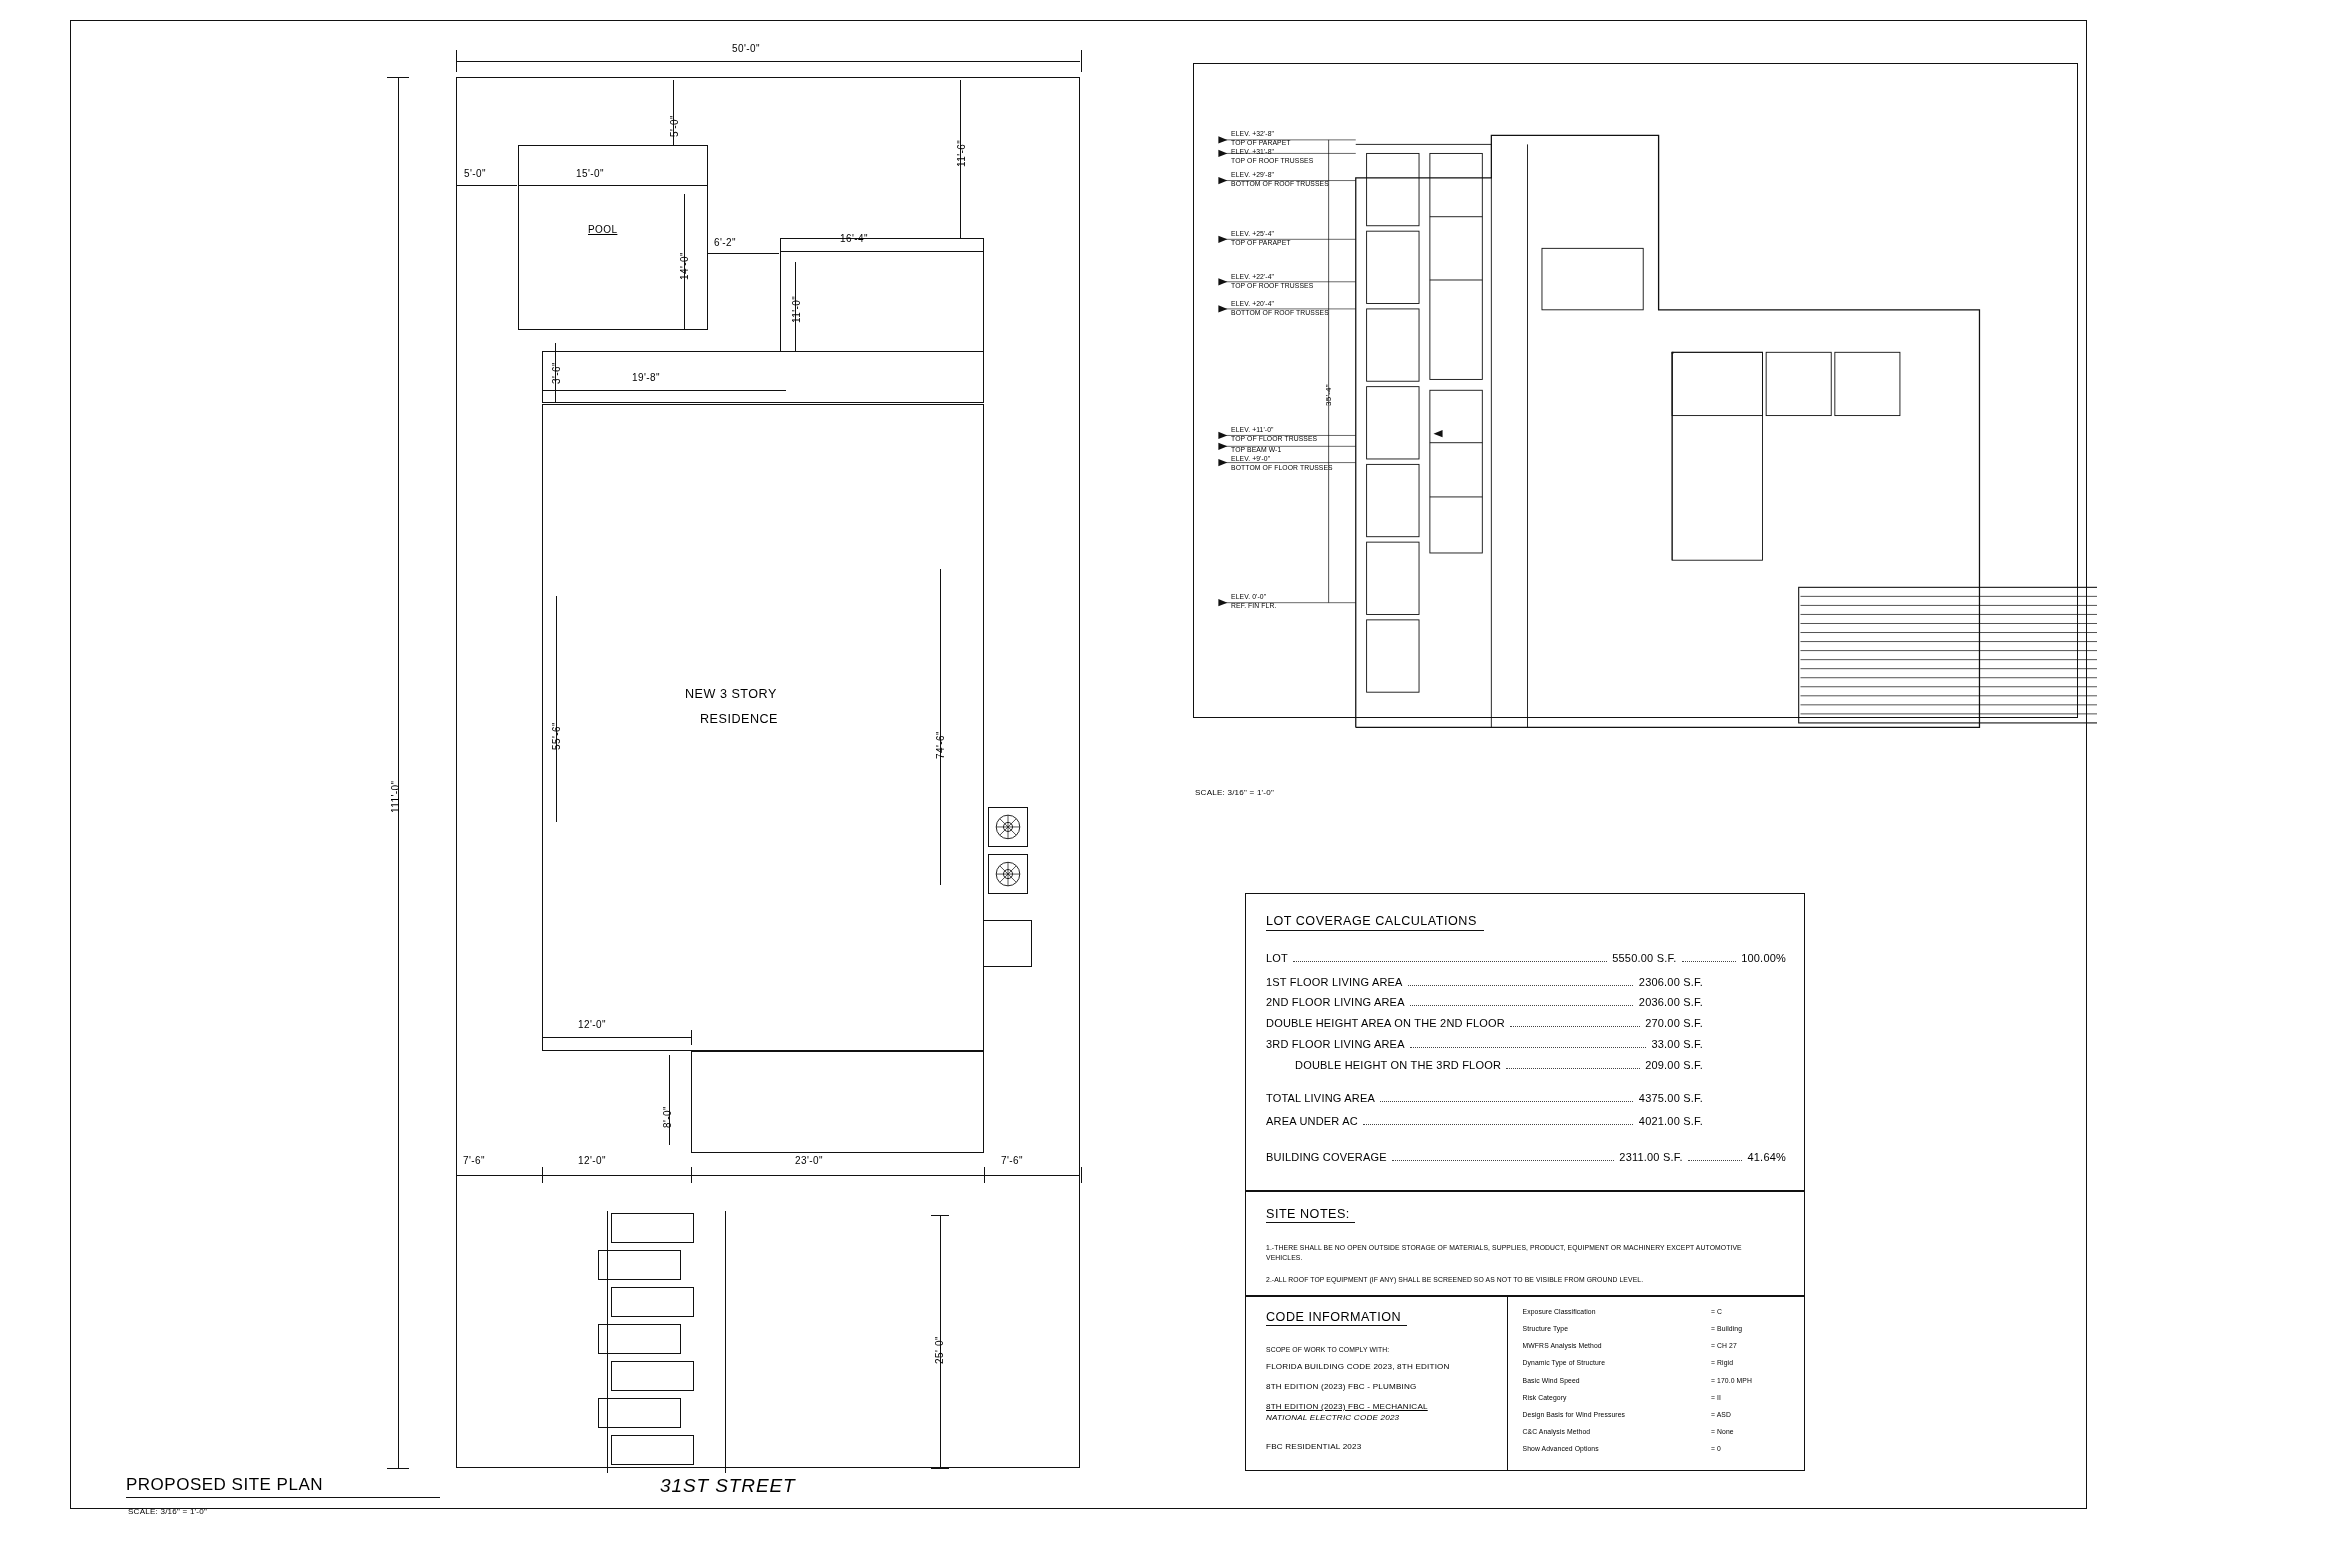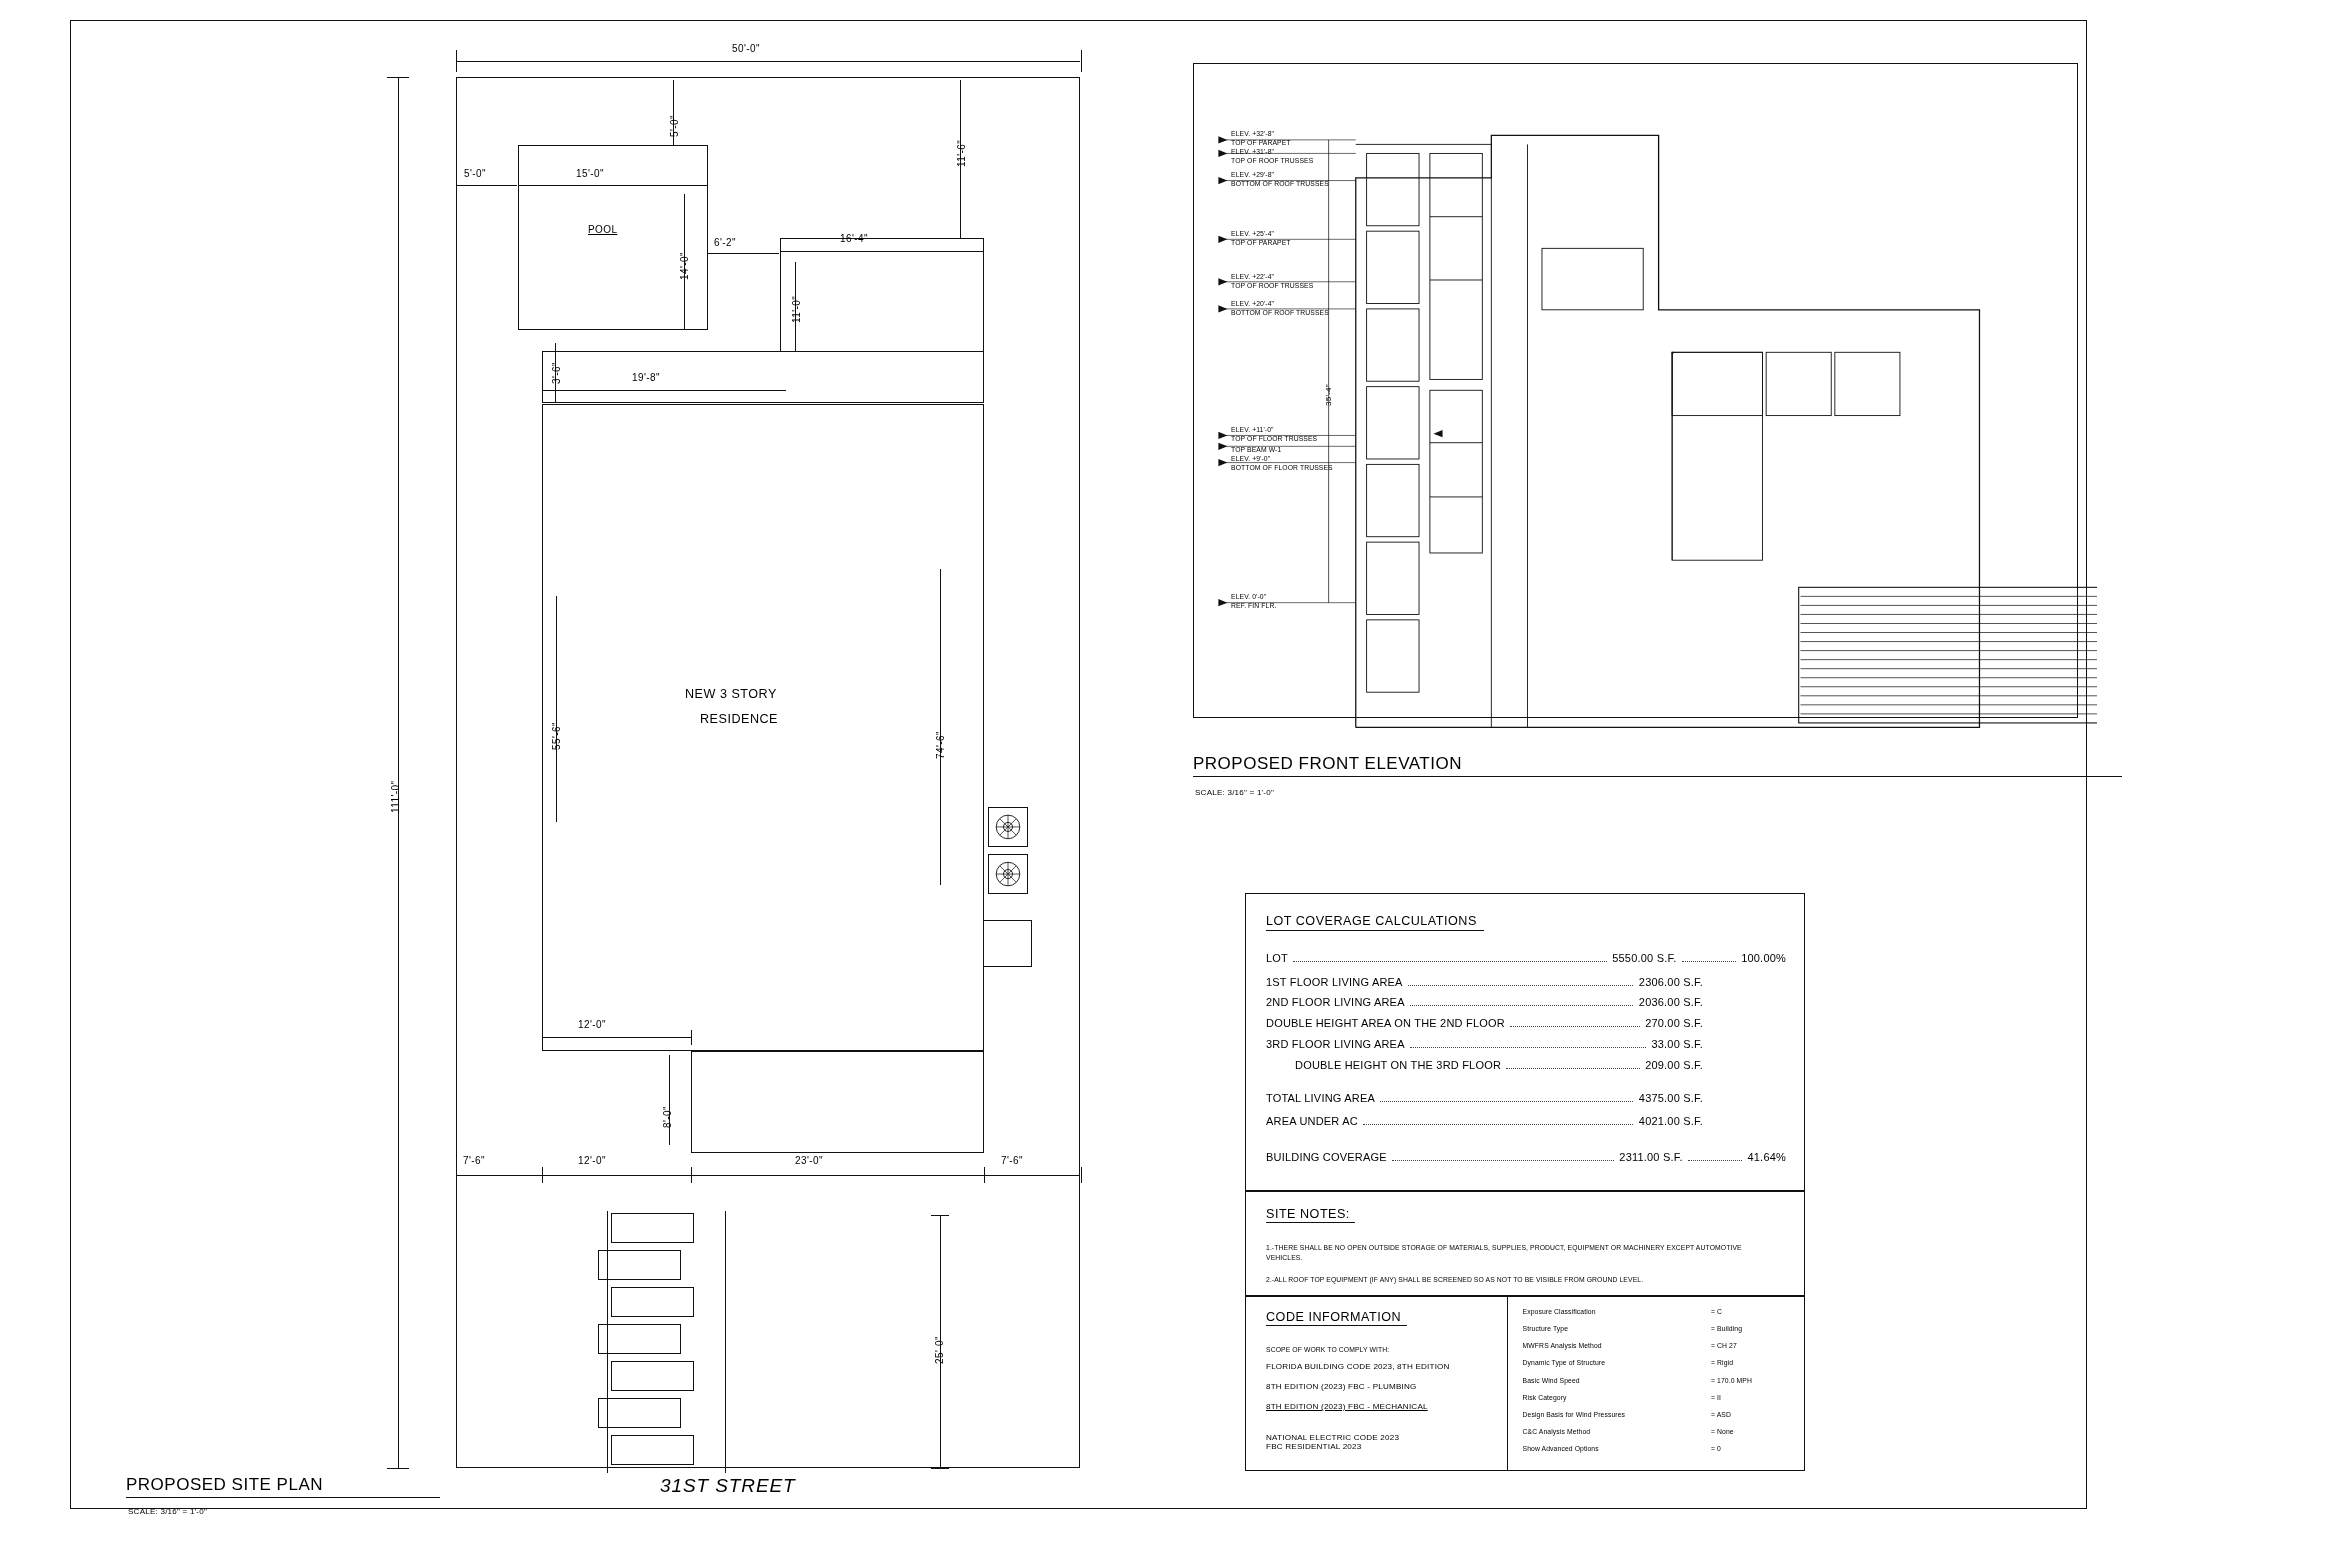--- a/index.html
+++ b/index.html
@@ -261,21 +261,20 @@
     <div class="txt lbl-xxs" style="left:47px;top:372px;">ELEV. +11'-0"</div>
     <div class="txt lbl-xxs" style="left:47px;top:381px;">TOP OF FLOOR TRUSSES</div>
     <div class="txt lbl-xxs" style="left:47px;top:392px;">TOP BEAM W-1</div>
     <div class="txt lbl-xxs" style="left:47px;top:401px;">ELEV. +9'-0"</div>
     <div class="txt lbl-xxs" style="left:47px;top:410px;">BOTTOM OF FLOOR TRUSSES</div>
     <div class="txt lbl-xxs" style="left:47px;top:539px;">ELEV. 0'-0"</div>
     <div class="txt lbl-xxs" style="left:47px;top:548px;">REF. FIN FLR.</div>
 
     <div class="txt lbl-xs rot90" style="left:140px;top:352px;">35'-4"</div>
 
-    <div class="txt lbl-l title-ul" style="left:9px;top:700px;padding-right:660px;">PROPOSED FRONT ELEVATION</div>
     <div class="txt lbl-xs" style="left:11px;top:734px;">SCALE: 3/16" = 1'-0"</div>
   </div>
 
   <div class="panel" style="left:1245px;top:893px;width:560px;height:578px;">
 
     <div class="abs" style="left:0;top:0;width:100%;height:298px;">
       <div class="txt lbl-m title-ul" style="left:20px;top:20px;padding-right:7.2px;">LOT  COVERAGE  CALCULATIONS</div>
 
       <div class="abs" style="left:20px;top:58px;width:520px;">
         <div class="spec-row" style="margin-bottom:11px;">
@@ -347,21 +346,21 @@
 
     <div class="panel-div" style="top:401px;"></div>
 
     <div class="abs" style="left:0;top:403px;width:100%;height:173px;">
       <div class="abs" style="left:0;top:0;width:262px;height:173px;border-right:1.8px solid #111;box-sizing:border-box;">
         <div class="txt lbl-m title-ul" style="left:20px;top:12.6px;padding-right:5.4px;">CODE  INFORMATION</div>
         <div class="txt lbl-xxs" style="left:20px;top:49px;">SCOPE OF WORK TO COMPLY WITH:</div>
         <div class="txt lbl-xs" style="left:20px;top:65px;">FLORIDA BUILDING CODE 2023, 8TH EDITION</div>
         <div class="txt lbl-xs" style="left:20px;top:85px;">8TH EDITION (2023) FBC - PLUMBING</div>
         <div class="txt lbl-xs" style="left:20px;top:105px;text-decoration:underline;">8TH EDITION (2023) FBC - MECHANICAL</div>
-        <div class="txt lbl-xs" style="left:20px;top:136px;">NATIONAL ELECTRIC CODE 2023</div>
+        <div class="txt lbl-xs" style="left:20px;top:116px;font-style:italic;">NATIONAL ELECTRIC CODE 2023</div>
         <div class="txt lbl-xs" style="left:20px;top:145px;">FBC RESIDENTIAL 2023</div>
       </div>
       <div class="abs" style="left:264px;top:0;width:295px;height:173px;">
         <div class="txt lbl-xxs" style="left:12.6px;top:11px;">Exposure Classification</div>
         <div class="txt lbl-xxs" style="left:201px;top:11px;">= C</div>
         <div class="txt lbl-xxs" style="left:12.6px;top:28px;">Structure Type</div>
         <div class="txt lbl-xxs" style="left:201px;top:28px;">= Building</div>
         <div class="txt lbl-xxs" style="left:12.6px;top:45px;">MWFRS Analysis Method</div>
         <div class="txt lbl-xxs" style="left:201px;top:45px;">= CH 27</div>
         <div class="txt lbl-xxs" style="left:12.6px;top:62px;">Dynamic Type of Structure</div>

